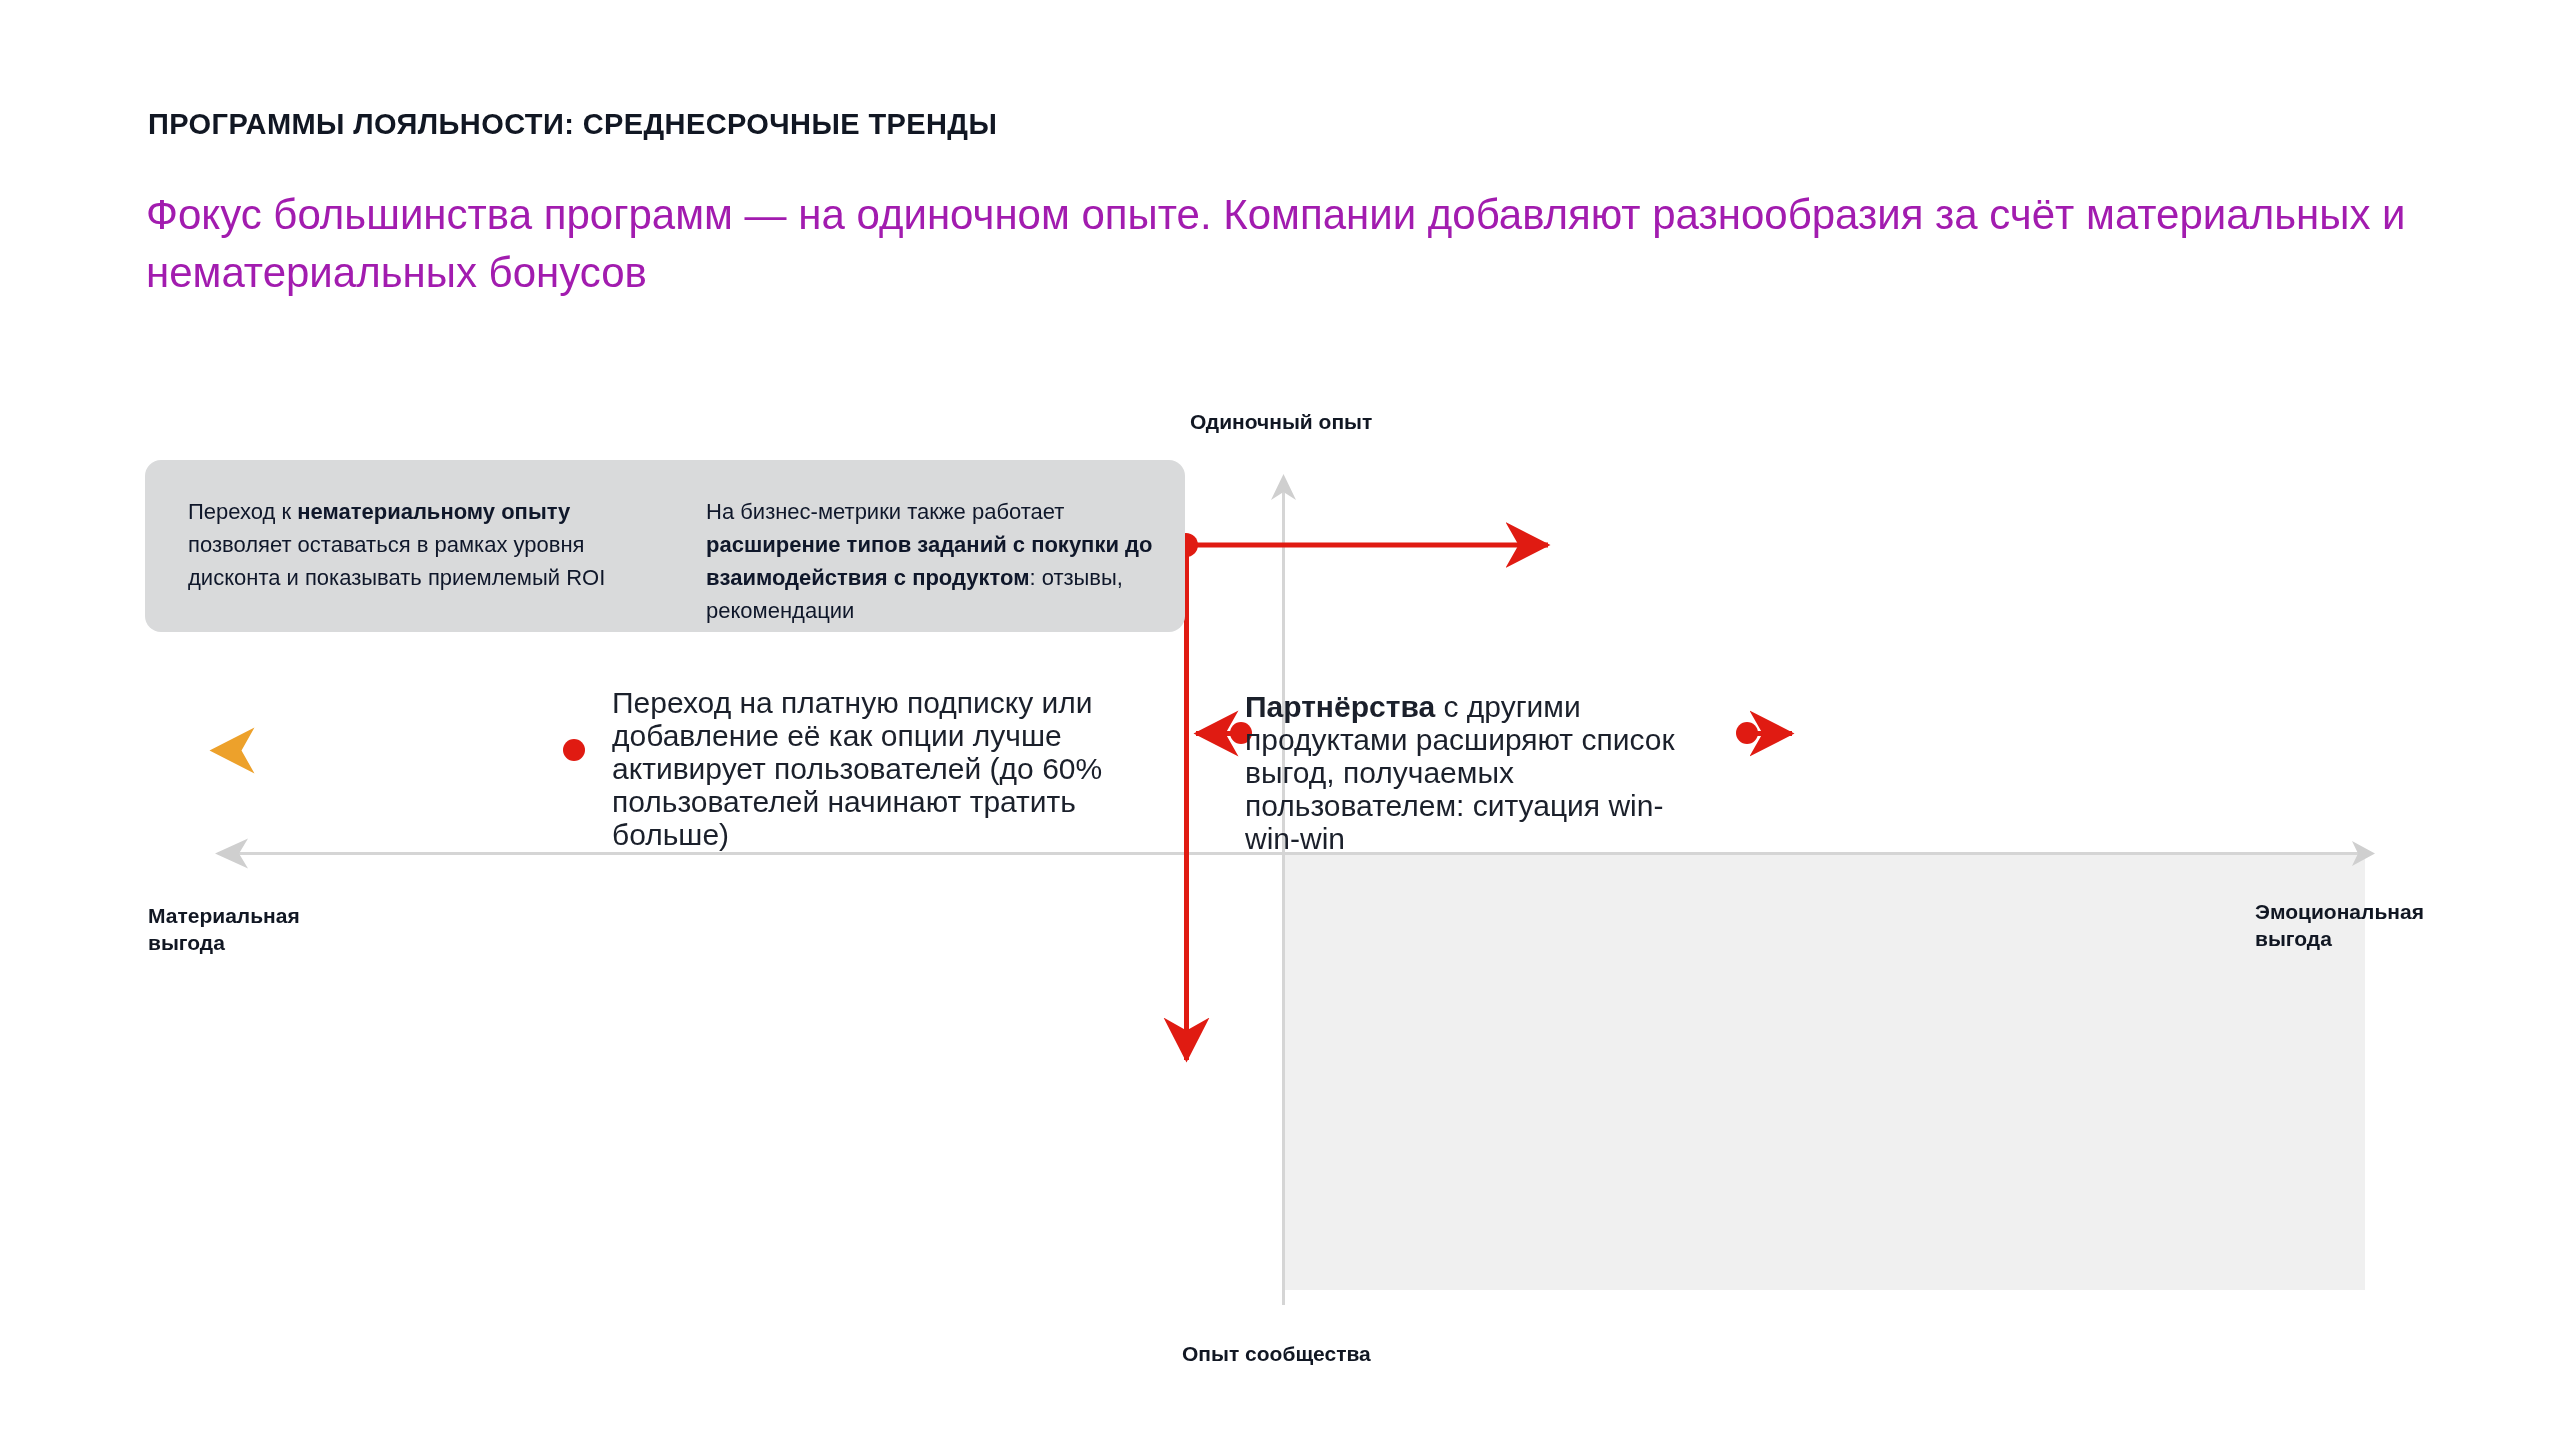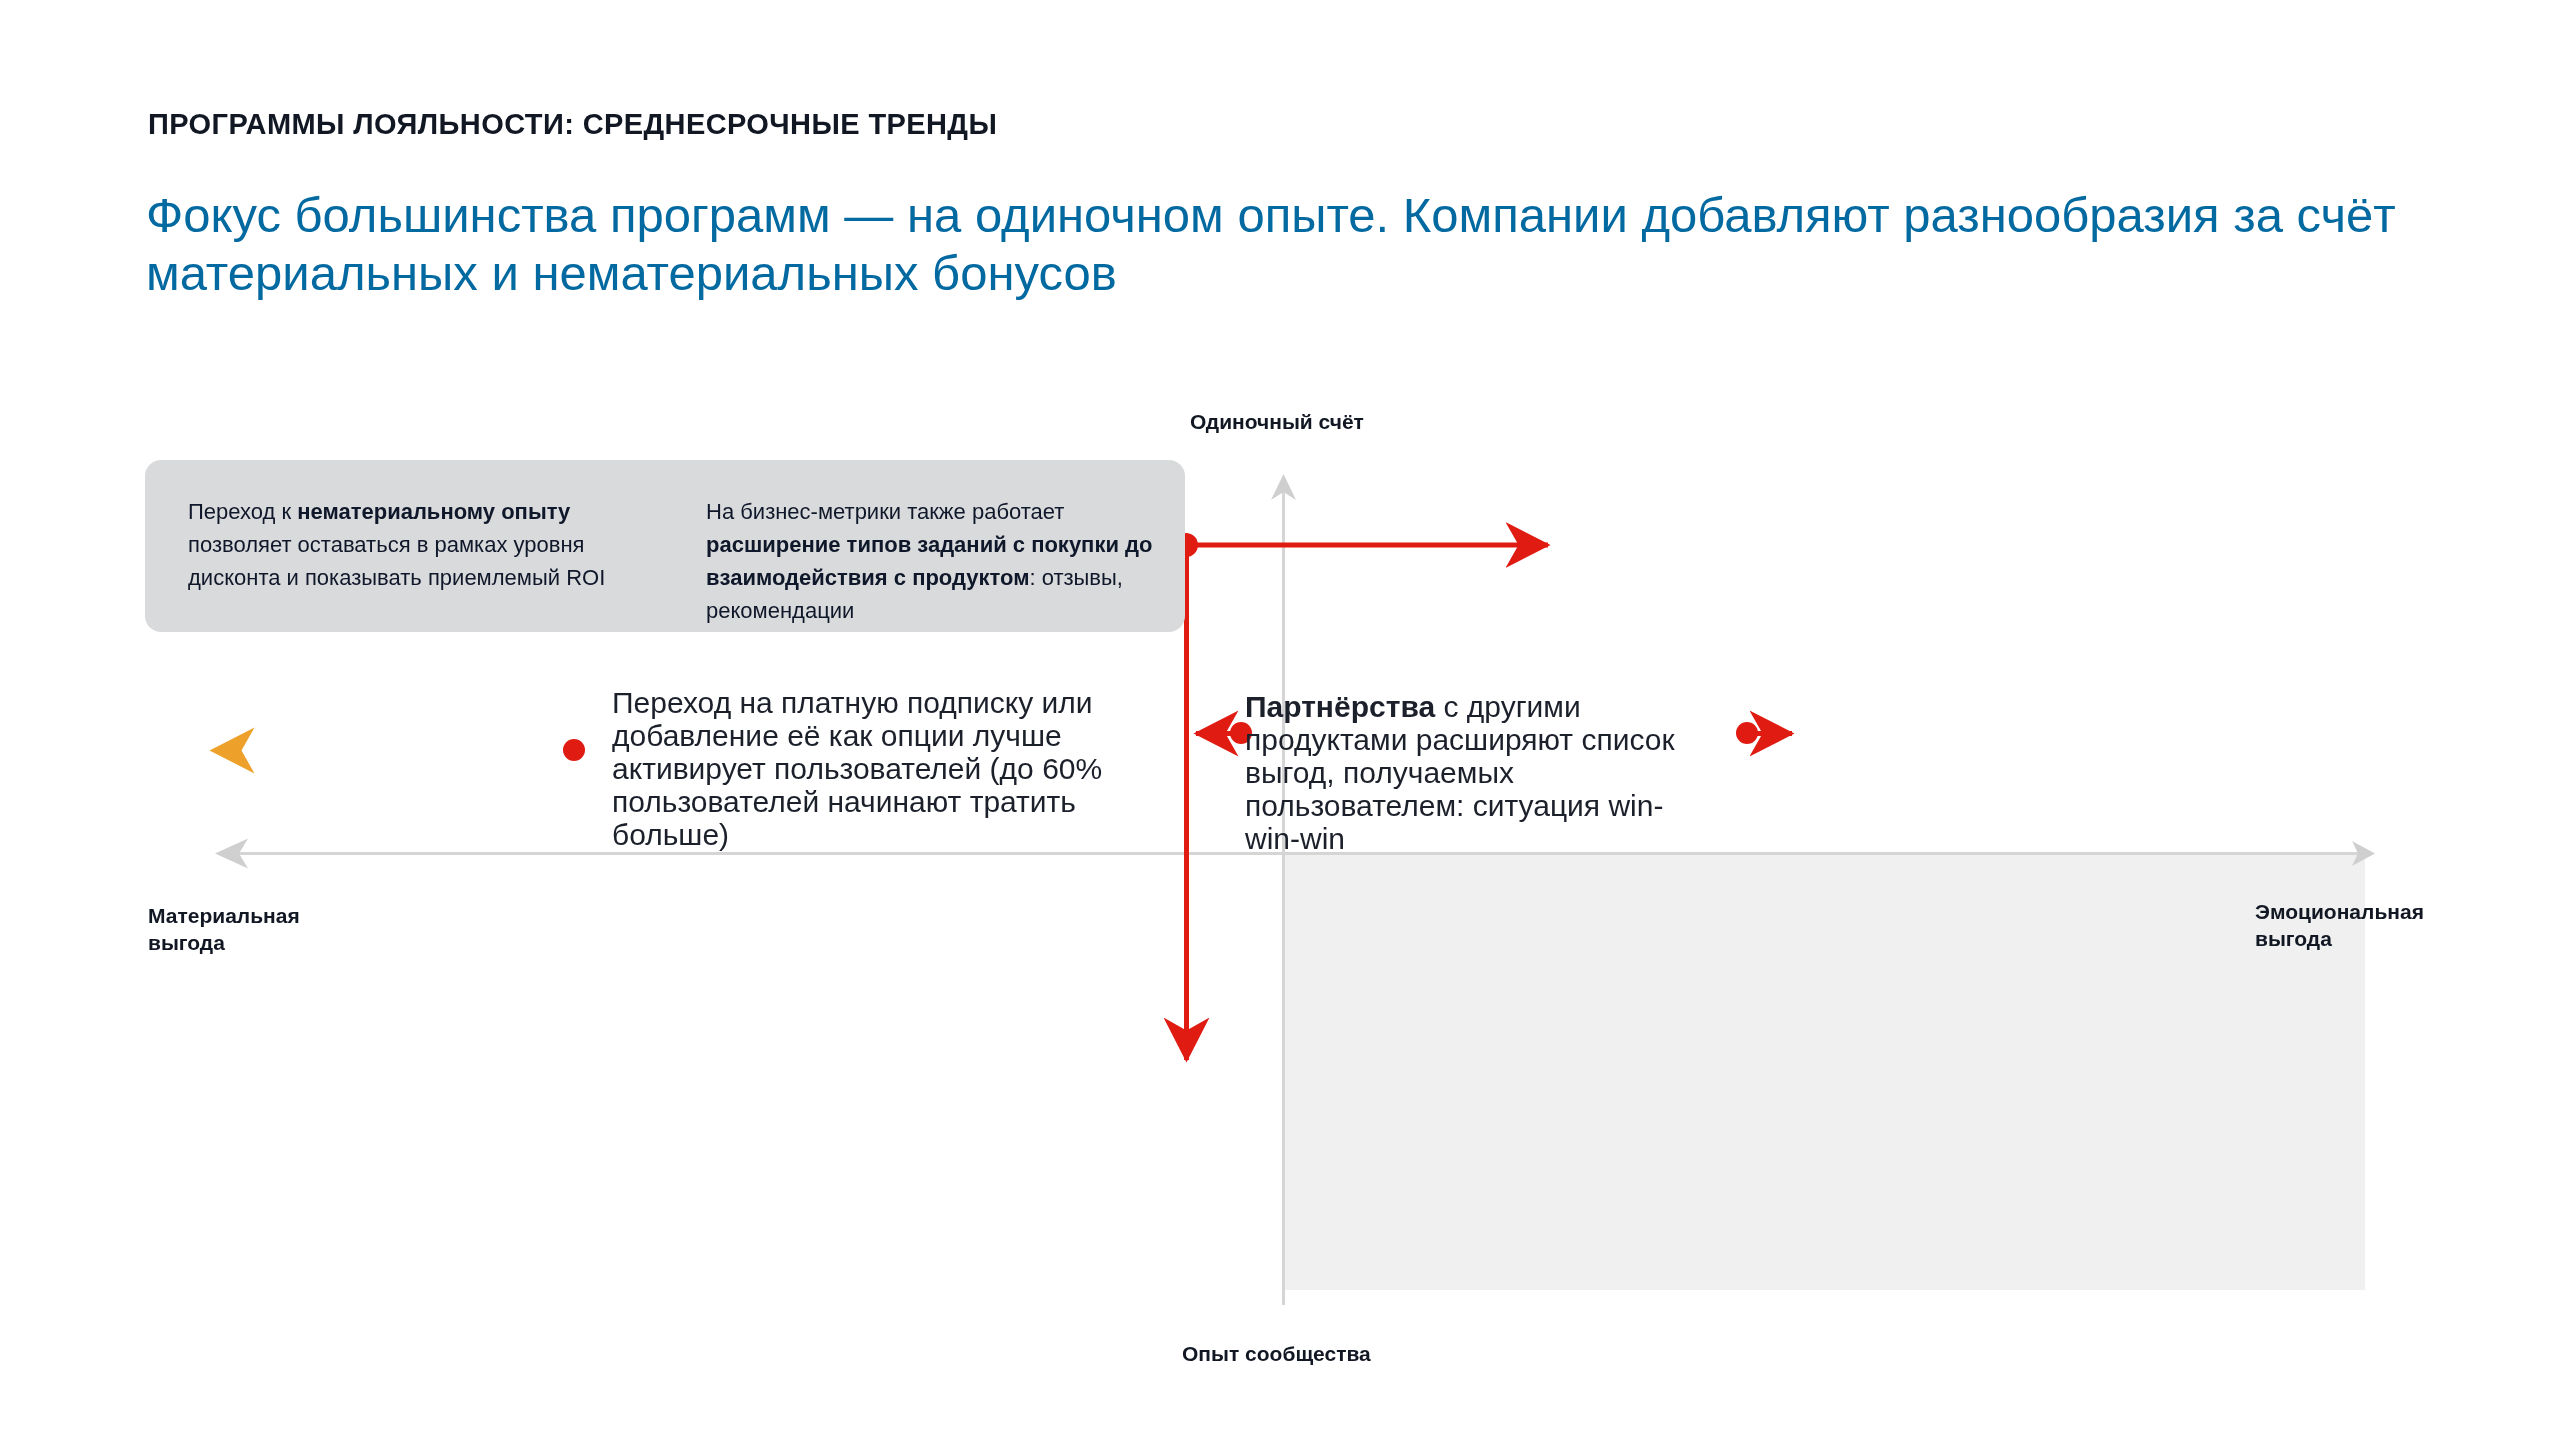--- a/index.html
+++ b/index.html
@@ -32,24 +32,24 @@
     font-weight: bold;
     letter-spacing: 0.4px;
     color: #111723;
     white-space: nowrap;
   }
   .headline {
     position: absolute;
     left: 146px;
     top: 186px;
     width: 2300px;
-    font-size: 49px;
+    font-size: 42px;
     line-height: 58px;
     font-weight: normal;
-    color: #0369a1;
+    color: #a21caf;
   }
 
   
   .axis-svg {
     position: absolute;
     left: 0; top: 0;
     width: 2560px;
     height: 1440px;
     pointer-events: none;
   }
@@ -146,21 +146,21 @@
     <line x1="575" y1="750.5" x2="212" y2="750.5" stroke="url(#red-orange)" stroke-width="5" marker-end="url(#orange-arrow)"></line>
     <circle cx="574" cy="750" r="11" fill="#e01b12"></circle>
 
     <line x1="1240" y1="733.5" x2="1196" y2="733.5" stroke="#e01b12" stroke-width="5" marker-end="url(#red-arrow)"></line>
     <circle cx="1241" cy="733" r="11" fill="#e01b12"></circle>
 
     <line x1="1748" y1="733.5" x2="1792" y2="733.5" stroke="#e01b12" stroke-width="5" marker-end="url(#red-arrow)"></line>
     <circle cx="1747" cy="733" r="11" fill="#e01b12"></circle>
   </svg>
 
-  <div class="axis-label top">Одиночный счёт</div>
+  <div class="axis-label top">Одиночный опыт</div>
 
   <div class="axis-label bottom">Опыт сообщества</div>
 
   <div class="axis-label left">Материальная
 выгода</div>
 
   <div class="axis-label right">Эмоциональная
 выгода</div>
 
   <div class="callout">

